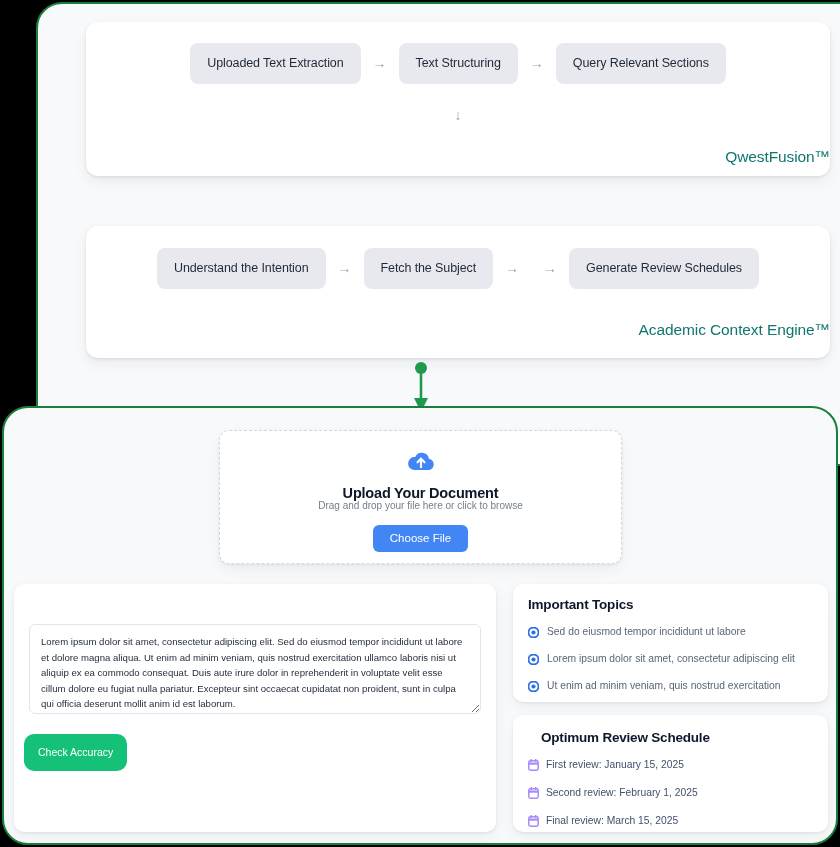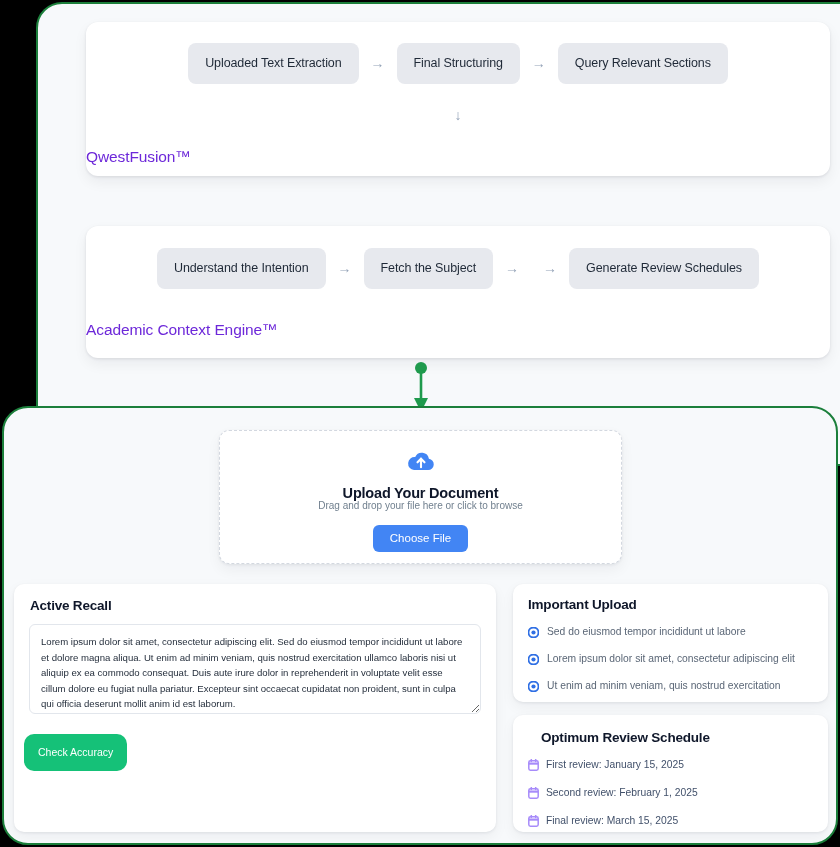--- a/index.html
+++ b/index.html
@@ -75,22 +75,22 @@
     user-select: none;
   }
   .flow-down-arrow {
     text-align: center;
     color: #94a3b8;
     font-size: 14px;
     line-height: 1;
     margin-top: 24px;
   }
   .flow-title {
-    text-align: left;
-    color: #6d28d9;
+    text-align: right;
+    color: #0f766e;
     font-size: 15.5px;
     line-height: 1;
     margin-top: 27px;
     letter-spacing: -0.1px;
   }
   .flow-card-2 .flow-title { margin-top: 33px; }
 
   
   .upload-card {
     position: absolute;
@@ -209,21 +209,21 @@
 <body>
 
 <div class="stage">
 
   <section class="panel panel-top">
 
     <div class="flow-card flow-card-1">
       <div class="flow-row">
         <span class="flow-chip">Uploaded Text Extraction</span>
         <span class="flow-arrow">→</span>
-        <span class="flow-chip">Final Structuring</span>
+        <span class="flow-chip">Text Structuring</span>
         <span class="flow-arrow">→</span>
         <span class="flow-chip">Query Relevant Sections</span>
       </div>
       <div class="flow-down-arrow">↓</div>
       <div class="flow-title">QwestFusion™</div>
     </div>
 
     <div class="flow-card flow-card-2">
       <div class="flow-row">
         <span class="flow-chip">Understand the Intention</span>
@@ -249,27 +249,26 @@
     <svg class="cloud-icon" viewBox="0 0 28 22">
       <path d="M7 20h14.2a5.6 5.6 0 0 0 .7-11.15A7.2 7.2 0 0 0 8.2 7.1 5.9 5.9 0 0 0 7 20z" fill="#4285f4"></path>
       <path d="M14 17.2V9.6M14 8.7l-3.5 3.6M14 8.7l3.5 3.6" stroke="#ffffff" stroke-width="2.1" stroke-linecap="round" stroke-linejoin="round" fill="none"></path>
     </svg>
     <div class="upload-title">Upload Your Document</div>
     <div class="upload-sub">Drag and drop your file here or click to browse</div>
     <button class="choose-btn">Choose File</button>
   </div>
 
   <div class="card card-recall">
-    <div class="card-title">Active Recall</div>
     <textarea class="recall-textarea" placeholder="Type what you remember..." style="">Lorem ipsum dolor sit amet, consectetur adipiscing elit. Sed do eiusmod tempor incididunt ut labore et dolore magna aliqua. Ut enim ad minim veniam, quis nostrud exercitation ullamco laboris nisi ut aliquip ex ea commodo consequat. Duis aute irure dolor in reprehenderit in voluptate velit esse cillum dolore eu fugiat nulla pariatur. Excepteur sint occaecat cupidatat non proident, sunt in culpa qui officia deserunt mollit anim id est laborum.</textarea>
   </div>
   <button class="check-btn">Check Accuracy</button>
 
   <div class="card card-topics">
-    <div class="card-title">Important Upload</div>
+    <div class="card-title">Important Topics</div>
     <ul class="topic-list">
       <li class="topic-item">
         <svg class="bullet-icon" width="11" height="11" viewBox="0 0 11 11">
           <circle cx="5.5" cy="5.5" r="5" fill="none" stroke="#2f6fe4" stroke-width="1.8"></circle>
           <circle cx="5.5" cy="5.5" r="2.1" fill="#2f6fe4"></circle>
         </svg>
         <span>Sed do eiusmod tempor incididunt ut labore</span>
       </li>
       <li class="topic-item">
         <svg class="bullet-icon" width="11" height="11" viewBox="0 0 11 11">

